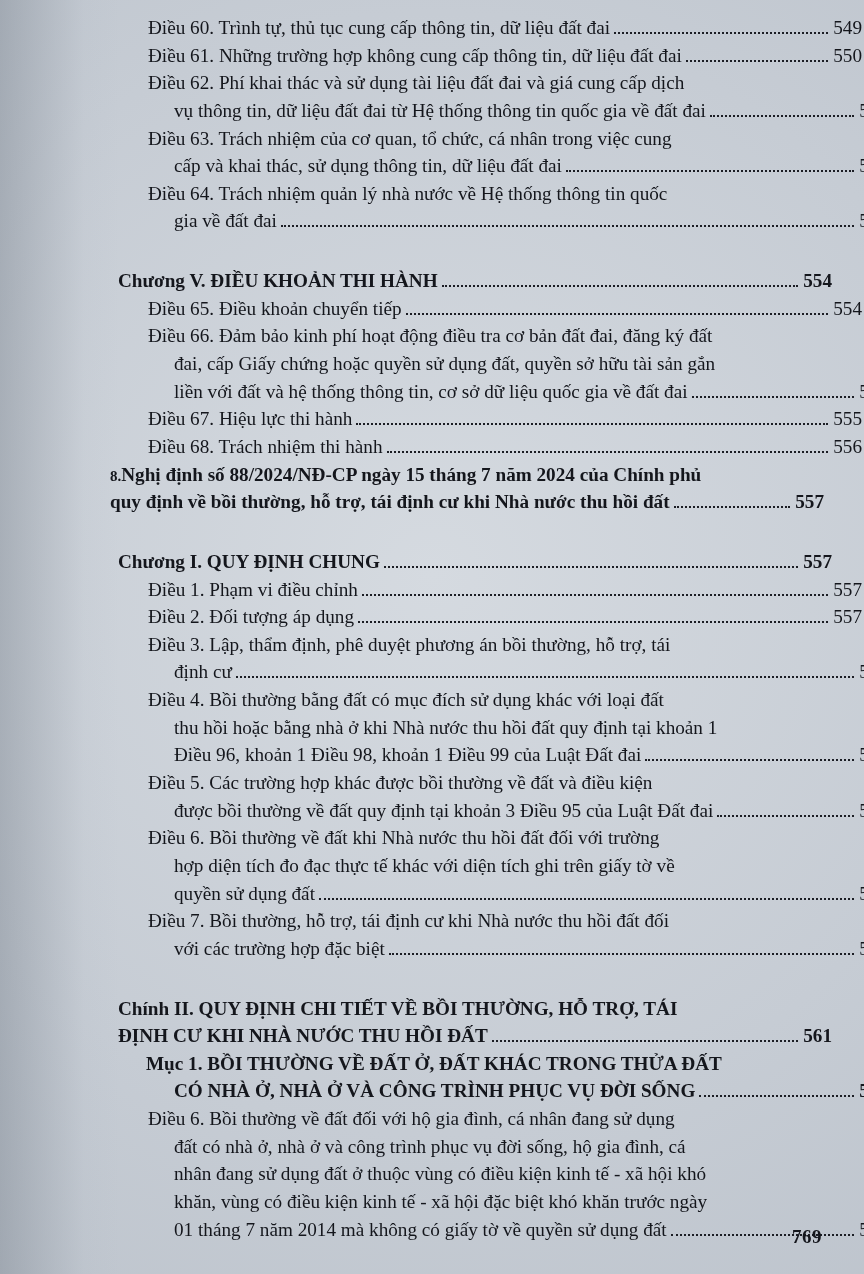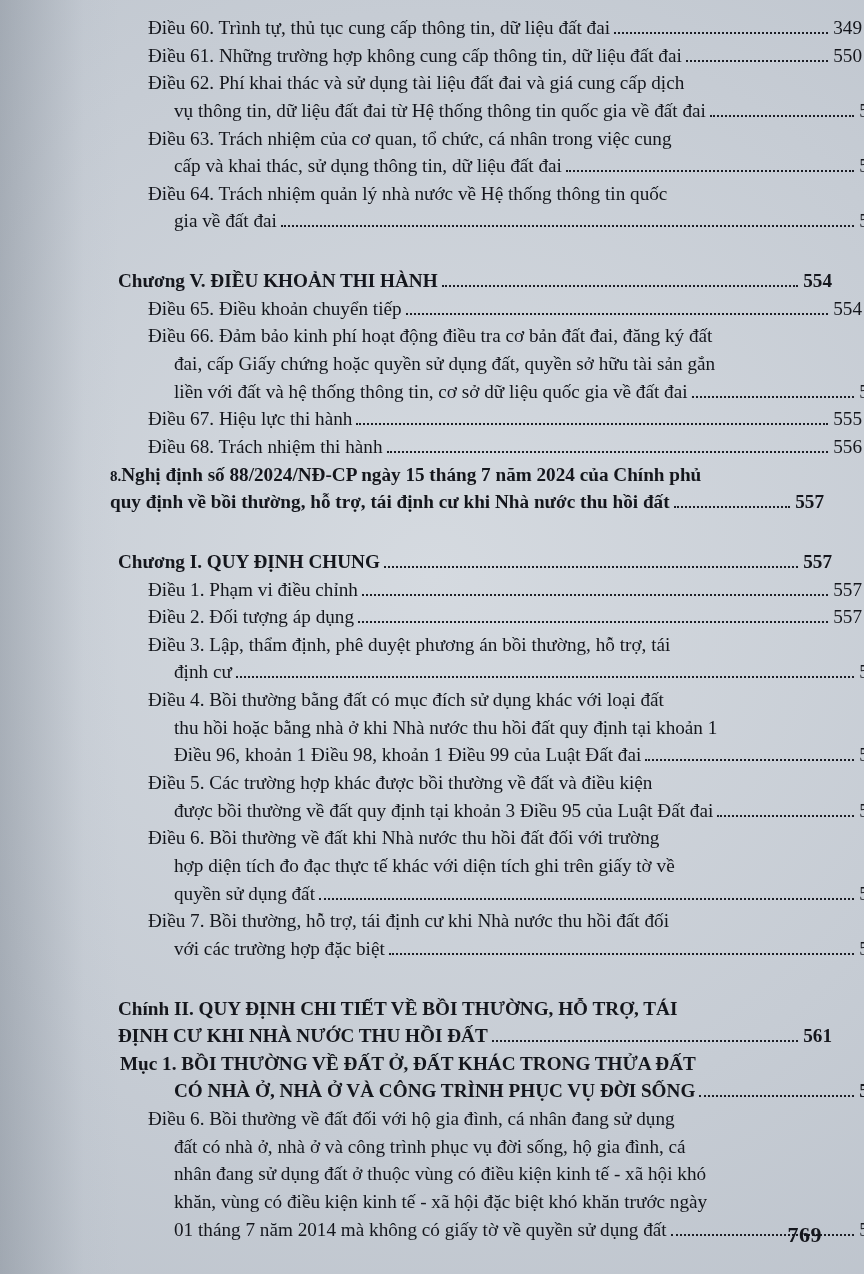--- a/index.html
+++ b/index.html
@@ -55,37 +55,37 @@
   }
   .pg {
     flex: 0 0 auto;
     padding-left: 2px;
     white-space: nowrap;
   }
   
   .lvl-art      { margin-left: 38px; text-indent: 0; }
   .lvl-cont     { margin-left: 38px; padding-left: 26px; }
   .lvl-chap     { margin-left: 8px; margin-top: 32px; }
-  .lvl-sec      { margin-left: 10px; }
+  .lvl-sec      { margin-left: 36px; }
   .lvl-num      { margin-left: 0px; }
   .lvl-numcont  { }
   .lvl-chapcont { margin-left: 8px; }
 
   .b { font-weight: bold; }
   .lead-num {
     font-size: 15px;
     font-weight: bold;
     vertical-align: baseline;
   }
 
   .folio {
     position: absolute;
     right: 42px;
     bottom: 26px;
-    font-size: 22px;
+    font-size: 19px;
     font-weight: bold;
     letter-spacing: 0.5px;
   }
   
   .ghost {
     position: absolute;
     left: 28px;
     top: 70px;
     width: 90px;
     font-size: 13px;
@@ -97,21 +97,21 @@
 </style>
 </head>
 <body>
 
 <div class="page">
   <div class="ghost"></div>
   <div class="content" id="toc">
       <div class="row lvl-art">
         <span class="txt">Điều 60. Trình tự, thủ tục cung cấp thông tin, dữ liệu đất đai</span>
         <span class="dots"></span>
-        <span class="pg">349</span>
+        <span class="pg">549</span>
       </div>
       <div class="row lvl-art">
         <span class="txt">Điều 61. Những trường hợp không cung cấp thông tin, dữ liệu đất đai</span>
         <span class="dots"></span>
         <span class="pg">550</span>
       </div>
       <div class="row lvl-art">
         <span class="txt">Điều 62. Phí khai thác và sử dụng tài liệu đất đai và giá cung cấp dịch</span>
       </div>
       <div class="row lvl-cont">

